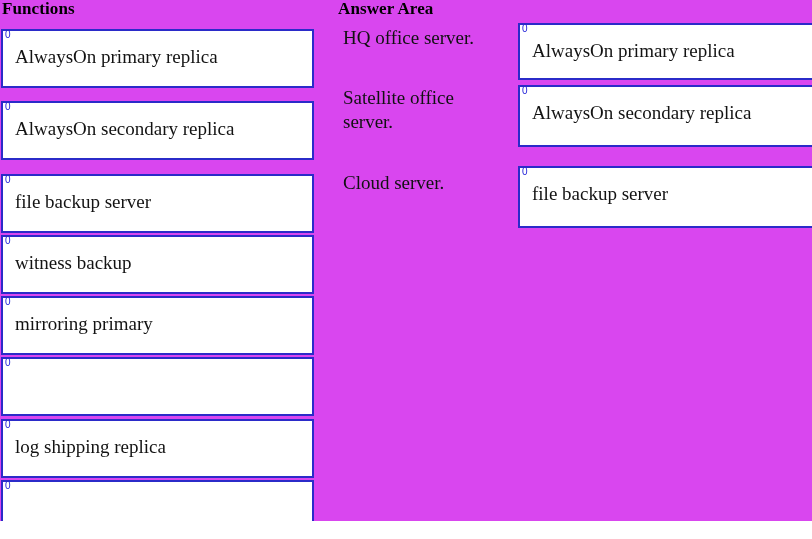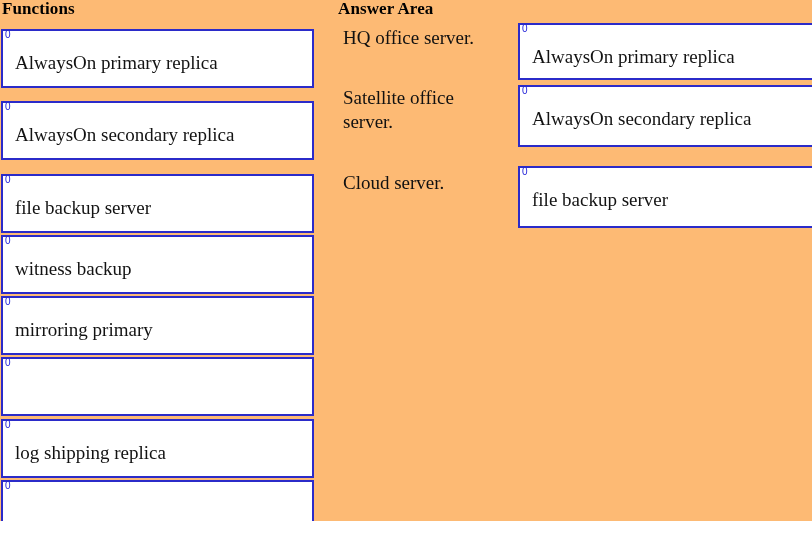--- a/index.html
+++ b/index.html
@@ -4,21 +4,21 @@
 <style>
   html, body {
     margin: 0;
     padding: 0;
     background: #ffffff;
   }
   #screen {
     position: relative;
     width: 812px;
     height: 521px;
-    background: #fdba74;
+    background: #d946ef;
     overflow: hidden;
     font-family: "Liberation Serif", "DejaVu Serif", serif;
     color: #000000;
   }
 
   
   .col-heading {
     position: absolute;
     font-weight: bold;
     font-size: 17px;
@@ -43,21 +43,21 @@
     top: -2px;
     font-family: "Liberation Sans", "DejaVu Sans", sans-serif;
     font-size: 10px;
     line-height: 11px;
     color: #2020d8;
     user-select: none;
   }
   .opt-box .opt-label {
     position: absolute;
     left: 12px;
-    top: 20px;
+    top: 14px;
     font-size: 19px;
     line-height: 23px;
     white-space: nowrap;
     color: #131313;
   }
 
   
   .left-box {
     left: 1px;
     width: 313px;

